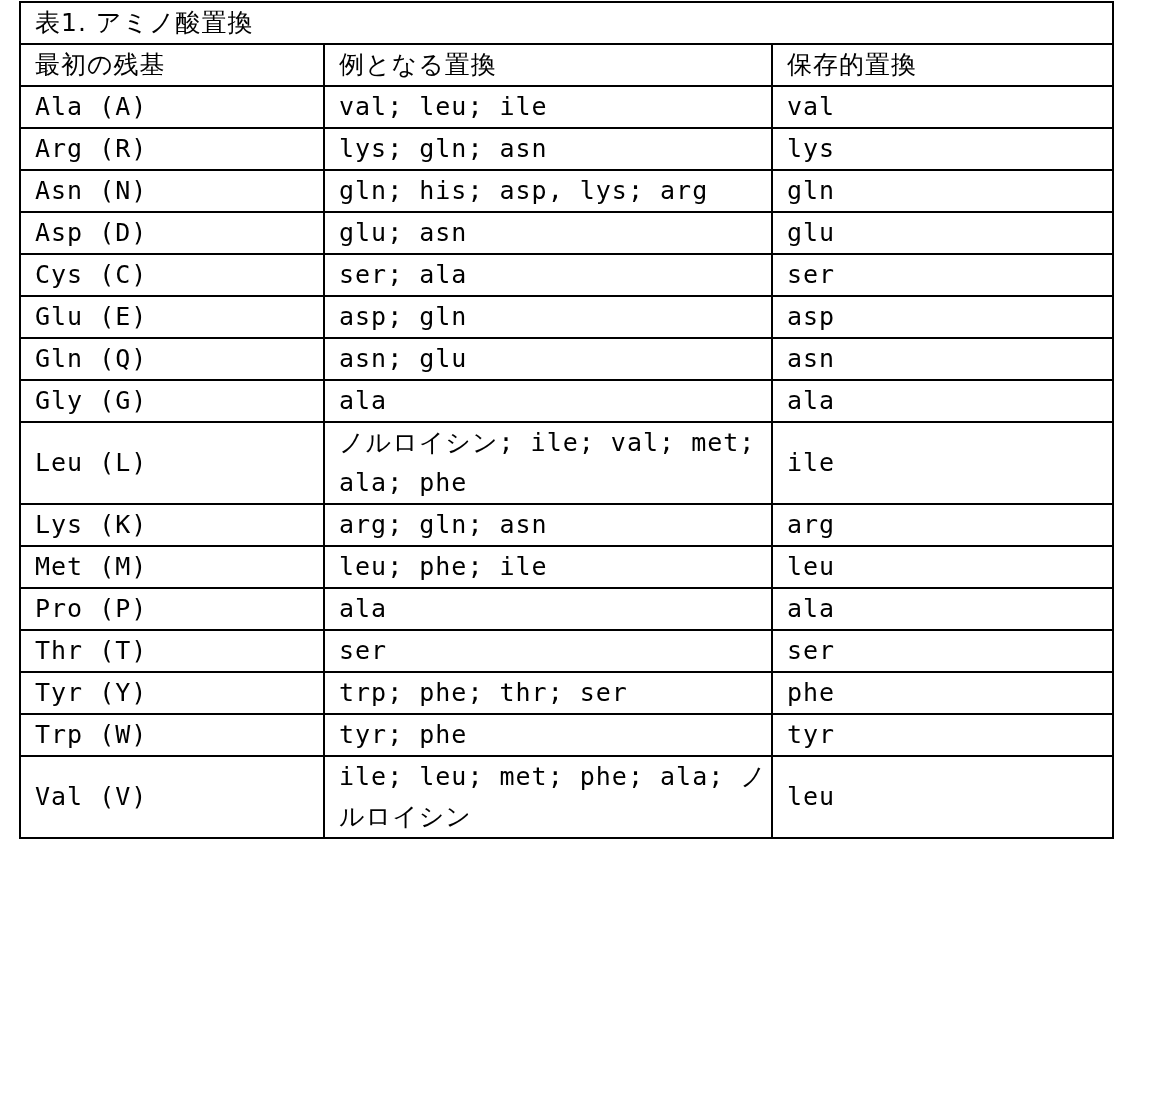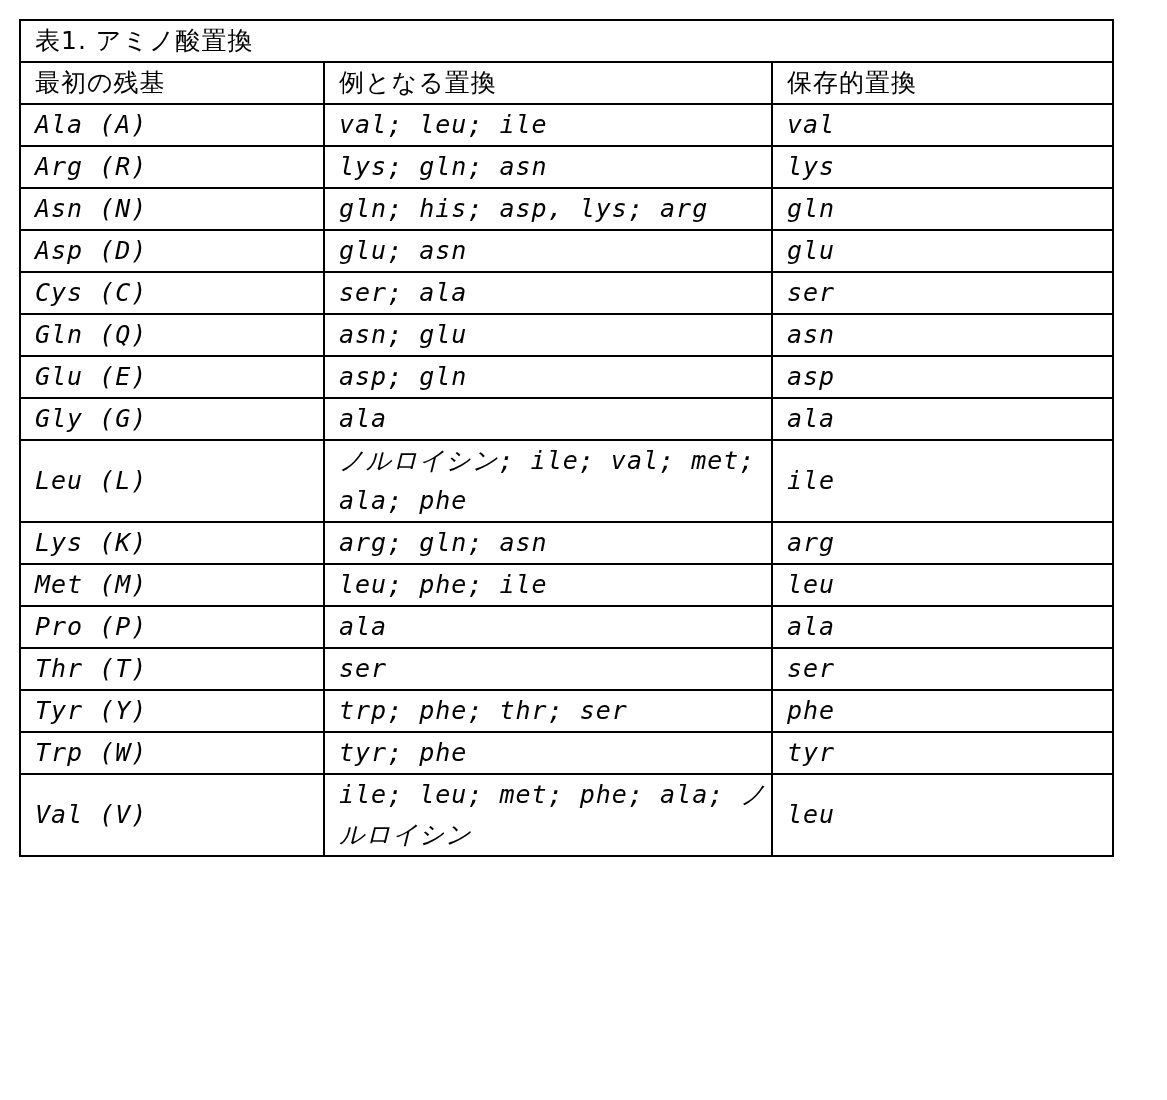--- a/index.html
+++ b/index.html
@@ -1,27 +1,27 @@
 <!DOCTYPE html>
 <html><head>
 <meta charset="utf-8">
 <style>
   html, body { margin:0; padding:0; background:#ffffff; }
   body { width:1167px; height:1100px; position:relative; overflow:hidden;
          font-family:"DejaVu Sans", sans-serif; color:#000; }
-  .tbl { position:absolute; left:19px; top:19px; width:1093px;
+  .tbl { position:absolute; left:19px; top:1px; width:1093px;
          border-collapse:collapse; table-layout:fixed; }
   .tbl td { border:2px solid #000; padding:0 0 0 14px; font-size:25px;
             line-height:40px; vertical-align:middle; overflow:hidden;
             letter-spacing:1px; }
   .tbl td.title { height:38px; font-size:25px; }
   .tbl tr.hdr td { height:38px; }
   .tbl tr.r1 td { height:38.5px; }
   .tbl tr.r2 td { height:79px; }
-  .mono { font-family:"DejaVu Sans Mono", monospace; font-size:24px; letter-spacing:2px;font-style:italic; }
+  .mono { font-family:"DejaVu Sans Mono", monospace; font-size:24px; letter-spacing:2px; }
 </style>
 </head>
 <body>
 
 <table class="tbl">
   <colgroup>
     <col style="width:304px">
     <col style="width:448px">
     <col style="width:341px">
   </colgroup>
@@ -53,28 +53,28 @@
         <td class="mono">Asp (D)</td>
         <td class="mono">glu; asn</td>
         <td class="mono">glu</td>
       </tr>
     <tr class="r1">
         <td class="mono">Cys (C)</td>
         <td class="mono">ser; ala</td>
         <td class="mono">ser</td>
       </tr>
     <tr class="r1">
+        <td class="mono">Glu (E)</td>
+        <td class="mono">asp; gln</td>
+        <td class="mono">asp</td>
+      </tr>
+    <tr class="r1">
         <td class="mono">Gln (Q)</td>
         <td class="mono">asn; glu</td>
         <td class="mono">asn</td>
-      </tr>
-    <tr class="r1">
-        <td class="mono">Glu (E)</td>
-        <td class="mono">asp; gln</td>
-        <td class="mono">asp</td>
       </tr>
     <tr class="r1">
         <td class="mono">Gly (G)</td>
         <td class="mono">ala</td>
         <td class="mono">ala</td>
       </tr>
     <tr class="r2">
         <td class="mono">Leu (L)</td>
         <td class="mono">ノルロイシン; ile; val; met; ala; phe</td>
         <td class="mono">ile</td>

